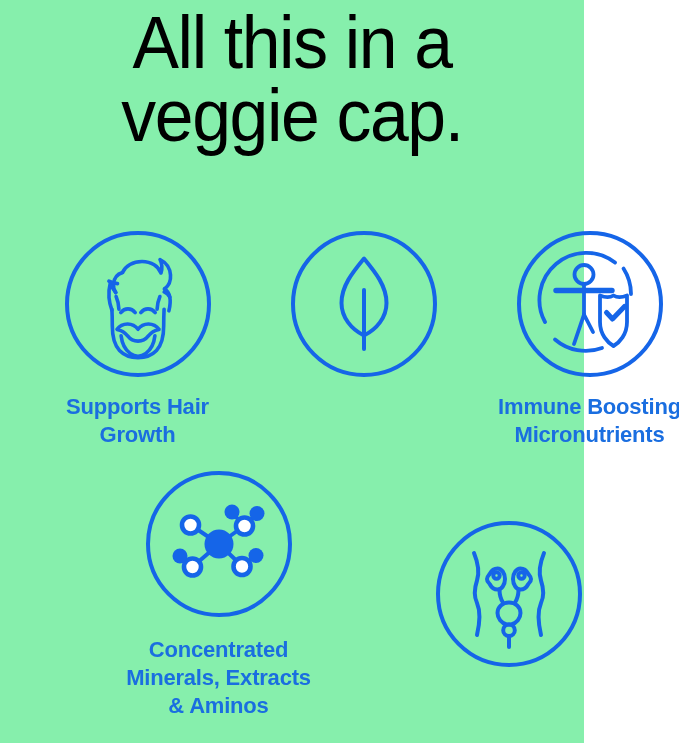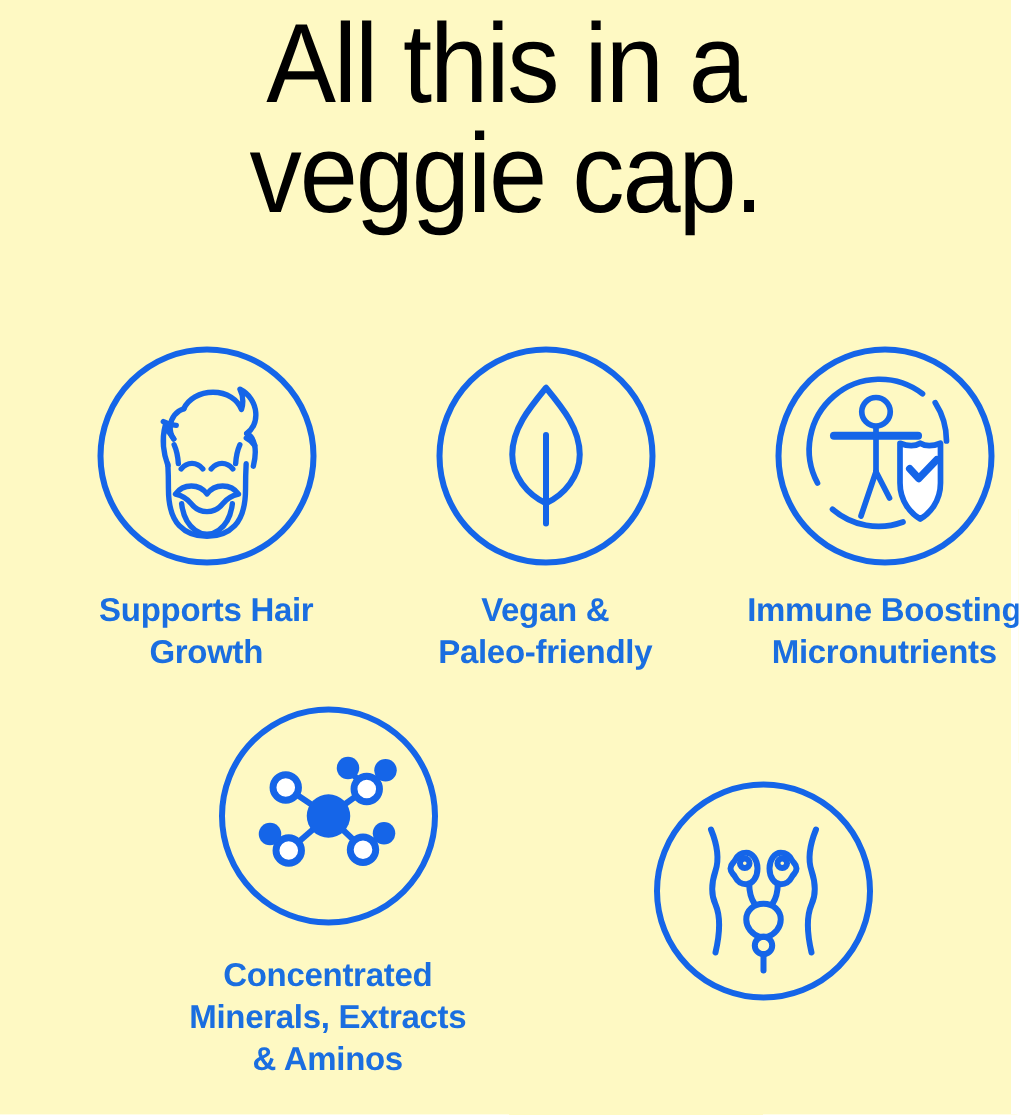--- a/index.html
+++ b/index.html
@@ -8,24 +8,24 @@
     background: #ffffff;
   }
   body {
     width: 679px;
     height: 743px;
     font-family: "Liberation Sans", sans-serif;
     overflow: hidden;
     position: relative;
   }
   .page {
-    width: 674px;
+    width: 584px;
     height: 743px;
     position: relative;
-    background: #fef9c3;
+    background: #86efac;
     box-sizing: border-box;
   }
 
   
   .headline {
     text-align: center;
     color: #000000;
     font-family: "Liberation Sans", sans-serif;
     font-weight: 400;
     font-size: 75px;
@@ -141,22 +141,20 @@
           <svg viewBox="0 0 152 152" fill="none" xmlns="http://www.w3.org/2000/svg">
             <circle cx="76" cy="76" r="71" stroke="#1565e8" stroke-width="4"></circle>
             <g stroke="#1565e8" stroke-width="4" stroke-linecap="round" stroke-linejoin="round" fill="none">
 
               <path d="M76 30.5c-11.5 14-22.5 27.5-22.5 44.5 0 14.5 10 26.5 22.5 32.5 12.5-6 22.5-18 22.5-32.5 0-17-11-30.5-22.5-44.5z"></path>
 
               <path d="M76 62v59"></path>
             </g>
           </svg>
         </span>
-        <div class="feature-label">Vegan &amp;
-Paleo-friendly</div>
       </div>
 
       <div class="cell">
         <span class="icon-circle">
           <svg viewBox="0 0 152 152" fill="none" xmlns="http://www.w3.org/2000/svg">
             <circle cx="76" cy="76" r="71" stroke="#1565e8" stroke-width="4"></circle>
             <g stroke="#1565e8" stroke-width="3.8" stroke-linecap="round" stroke-linejoin="round" fill="none">
 
               <path d="M109.5 40.5A47 47 0 0 1 117 66"></path>
               <path d="M101 34.5A47 47 0 0 0 31 94"></path>

